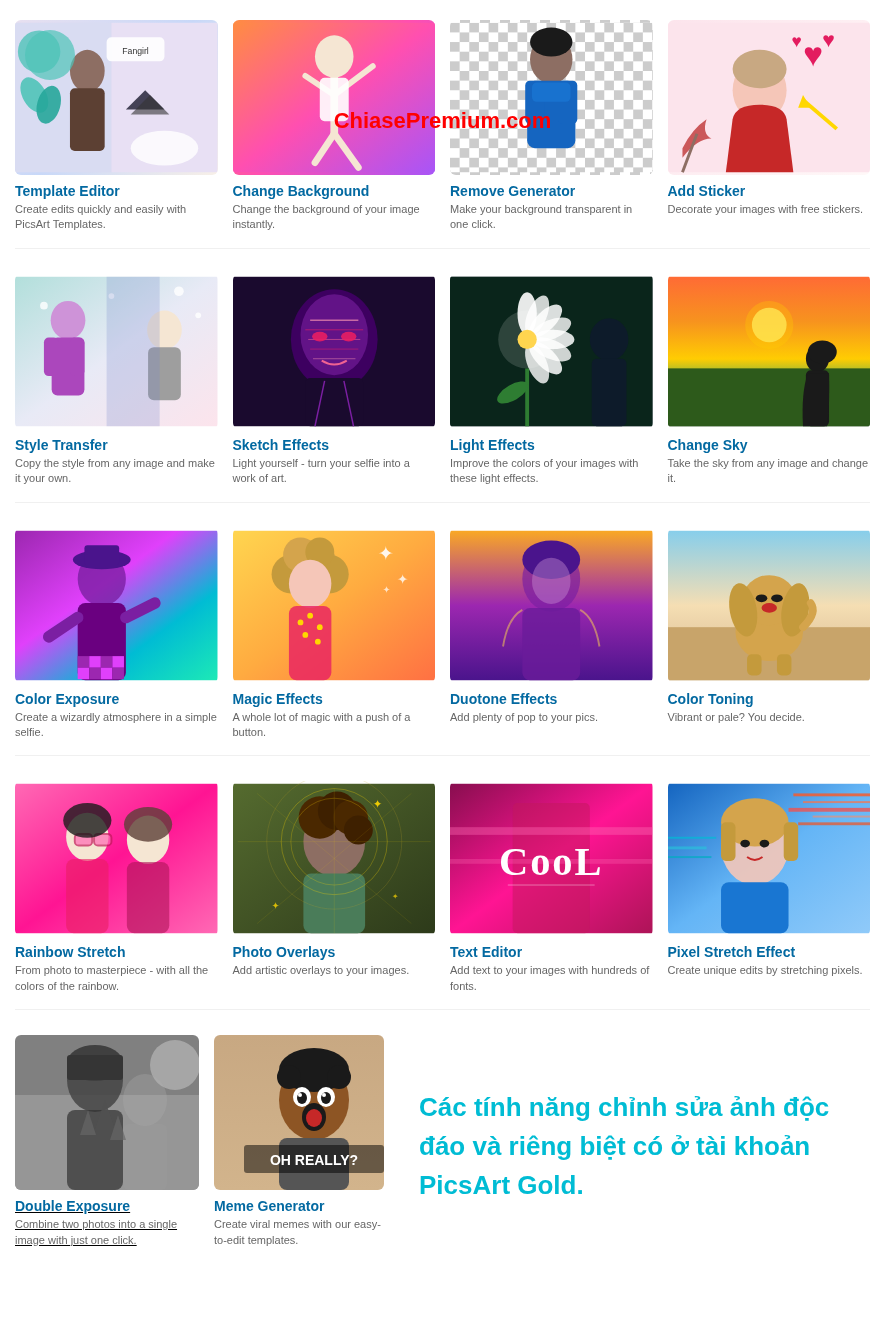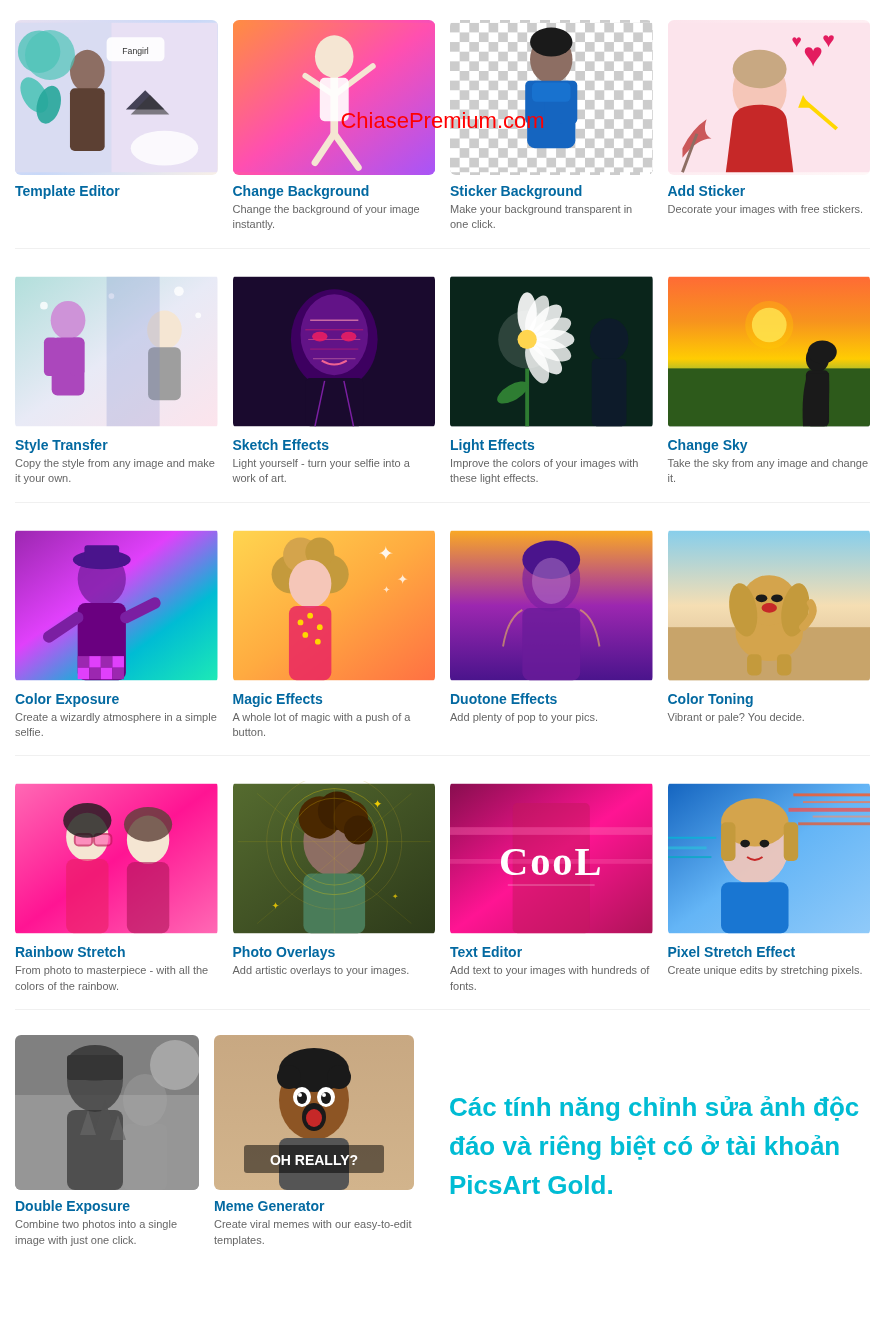--- a/index.html
+++ b/index.html
@@ -14,21 +14,21 @@
       padding: 20px 15px 10px 15px;
       position: relative;
     }
     .watermark {
       position: absolute;
       top: 50%;
       left: 50%;
       transform: translate(-50%, -50%);
       color: red;
       font-size: 22px;
-      font-weight: normal;
+      font-weight: bold;
       z-index: 10;
       white-space: nowrap;
       pointer-events: none;
       text-align: center;
     }
     .feature-grid {
       display: grid;
       grid-template-columns: repeat(4, 1fr);
       gap: 18px 15px;
     }
@@ -148,20 +148,21 @@
           <rect x="95" y="15" width="60" height="25" rx="5" fill="white" opacity="0.9"></rect>
           <text x="125" y="32" font-size="9" fill="#333" text-anchor="middle" font-family="Arial">Fangirl</text>
 
           <polygon points="115,90 135,70 155,90" fill="#1a1a2e" opacity="0.8"></polygon>
           <polygon points="120,95 140,75 160,95" fill="#333" opacity="0.6"></polygon>
 
           <ellipse cx="155" cy="130" rx="35" ry="18" fill="white" opacity="0.8"></ellipse>
         </svg>
       </div>
       <div class="feature-title">Template Editor</div>
+      <div class="feature-desc">Create edits quickly and easily with PicsArt Templates.</div>
     </div>
 
     <div class="feature-item">
       <div class="feature-thumb thumb-change-bg">
         <svg width="100%" height="100%" viewBox="0 0 210 155" xmlns="http://www.w3.org/2000/svg">
           <defs>
             <linearGradient id="bg1" x1="0%" y1="0%" x2="100%" y2="100%">
               <stop offset="0%" style="stop-color:#ff8c42"></stop>
               <stop offset="50%" style="stop-color:#ff4fb0"></stop>
               <stop offset="100%" style="stop-color:#a855f7"></stop>
@@ -200,21 +201,21 @@
           <ellipse cx="105" cy="38" rx="22" ry="25" fill="#8d6e63"></ellipse>
           <rect x="80" y="60" width="50" height="70" rx="8" fill="#1565c0"></rect>
           <rect x="78" y="60" width="20" height="45" rx="5" fill="#1565c0"></rect>
           <rect x="112" y="60" width="20" height="45" rx="5" fill="#1565c0"></rect>
 
           <ellipse cx="105" cy="20" rx="22" ry="15" fill="#1a1a1a"></ellipse>
 
           <rect x="85" y="62" width="40" height="20" rx="5" fill="#1976d2" opacity="0.8"></rect>
         </svg>
       </div>
-      <div class="feature-title">Sticker Background</div>
+      <div class="feature-title">Remove Generator</div>
       <div class="feature-desc">Make your background transparent in one click.</div>
     </div>
 
     <div class="feature-item">
       <div class="feature-thumb thumb-sticker">
         <svg width="100%" height="100%" viewBox="0 0 210 155" xmlns="http://www.w3.org/2000/svg">
           <rect width="210" height="155" fill="#fce4ec"></rect>
 
           <ellipse cx="95" cy="70" rx="28" ry="32" fill="#f5c6b8"></ellipse>
           <ellipse cx="95" cy="48" rx="28" ry="20" fill="#c8a882"></ellipse>
@@ -657,21 +658,21 @@
 
   </div>
 </div>
 
 <div class="divider"></div>
 
 <div class="promo-section">
   <div class="promo-thumbs">
     <div class="promo-thumb-row">
 
-      <div class="feature-item" style="width:184px;">
+      <div class="feature-item" style="width:184px;text-decoration:underline;">
         <div class="feature-thumb">
           <svg width="200" height="155" viewBox="0 0 200 155" xmlns="http://www.w3.org/2000/svg">
             <rect width="200" height="155" fill="#808080"></rect>
 
             <rect x="0" y="60" width="200" height="95" fill="#a0a0a0" opacity="0.7"></rect>
             <circle cx="160" cy="30" r="25" fill="#c0c0c0" opacity="0.6"></circle>
 
             <ellipse cx="80" cy="45" rx="28" ry="32" fill="#404040" opacity="0.8"></ellipse>
             <rect x="52" y="75" width="56" height="80" rx="8" fill="#303030" opacity="0.7"></rect>
 
@@ -683,21 +684,21 @@
             <rect x="52" y="20" width="56" height="25" rx="3" fill="#353535"></rect>
 
             <ellipse cx="130" cy="65" rx="22" ry="26" fill="#b0b0b0" opacity="0.3"></ellipse>
             <rect x="108" y="89" width="44" height="66" rx="6" fill="#a0a0a0" opacity="0.3"></rect>
           </svg>
         </div>
         <div class="feature-title">Double Exposure</div>
         <div class="feature-desc">Combine two photos into a single image with just one click.</div>
       </div>
 
-      <div class="feature-item" style="width:200px;">
+      <div class="feature-item" style="width:170px;">
         <div class="feature-thumb">
           <svg width="200" height="155" viewBox="0 0 200 155" xmlns="http://www.w3.org/2000/svg">
             <defs>
               <linearGradient id="mm1" x1="0%" y1="0%" x2="0%" y2="100%">
                 <stop offset="0%" style="stop-color:#c8a882"></stop>
                 <stop offset="100%" style="stop-color:#d2b48c"></stop>
               </linearGradient>
             </defs>
             <rect width="200" height="155" fill="url(#mm1)"></rect>
 

